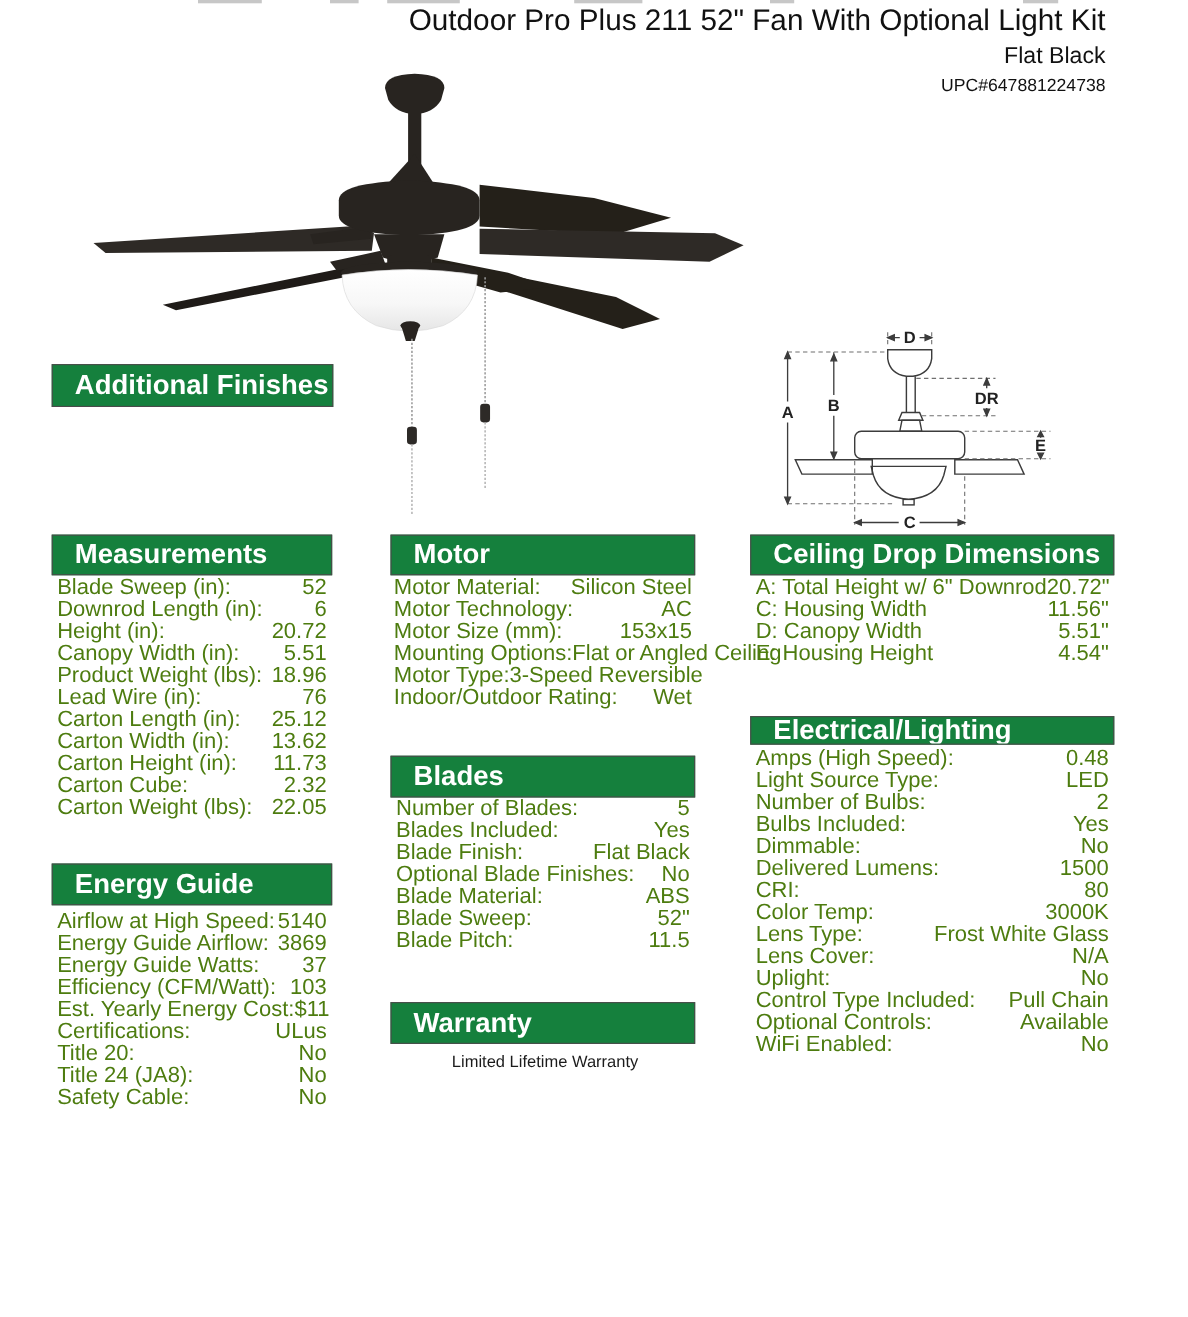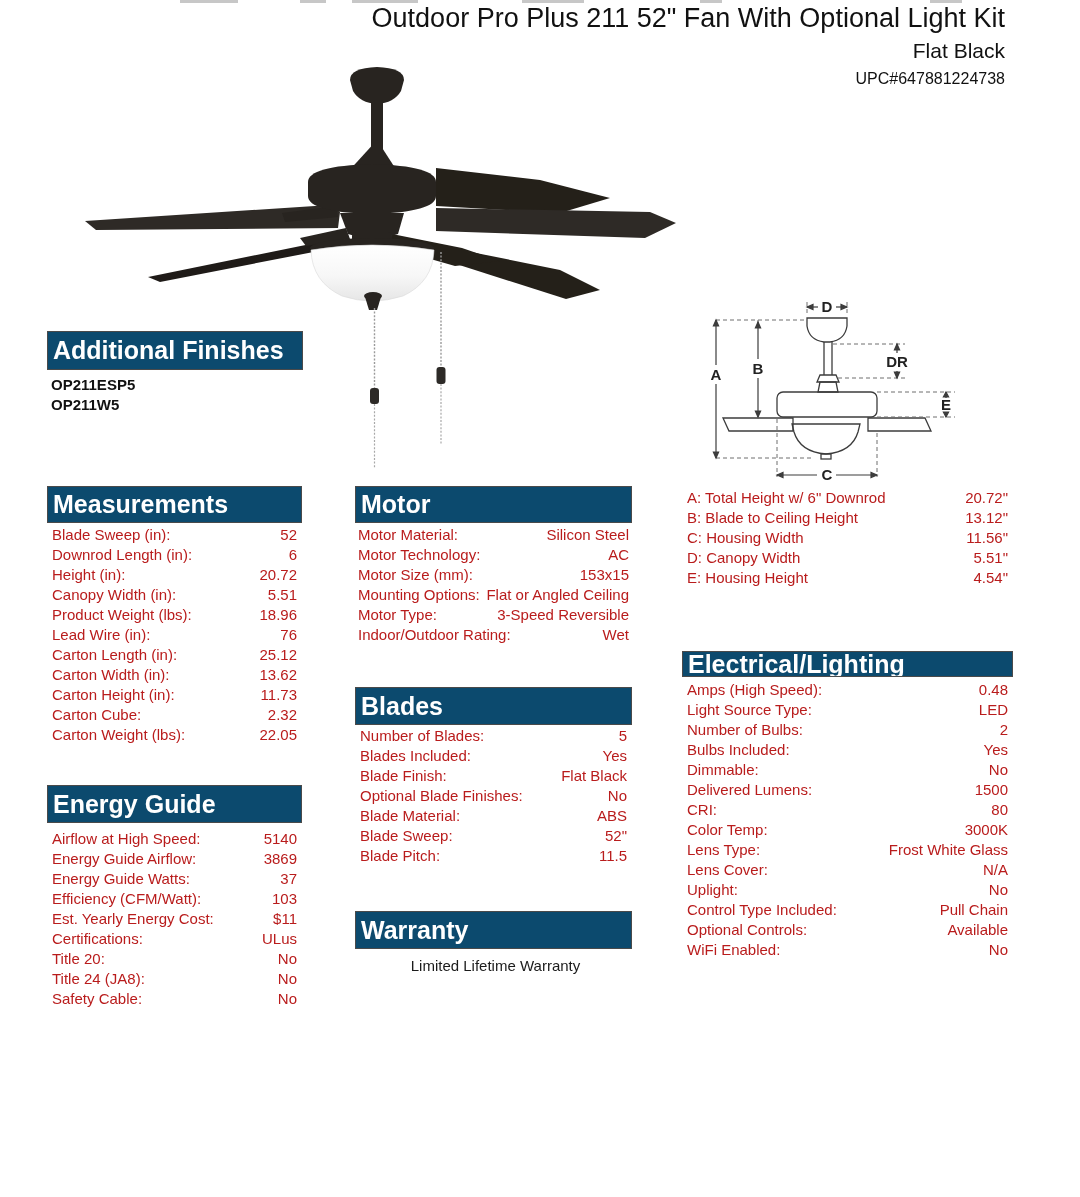--- a/index.html
+++ b/index.html
@@ -10,29 +10,29 @@
   
   .remnant-seg{position:absolute;top:0;height:3px;background:#c7c7c7;}
   
   #title-block{position:absolute;top:1px;right:75px;text-align:right;}
   .title-main{font-size:27px;line-height:35px;font-weight:400;color:#111;white-space:nowrap;}
   .title-finish{font-size:21px;line-height:29px;font-weight:400;color:#111;}
   .title-upc{font-size:16px;line-height:27px;font-weight:400;color:#111;}
   
   .sec{position:absolute;}
   .sec-header{
-    background:#0c4a6e;border:1px solid #4a4a4a;box-sizing:border-box;
+    background:#15803d;border:1px solid #4a4a4a;box-sizing:border-box;
     color:#ffffff;font-weight:bold;font-size:25px;height:37px;
-    display:flex;align-items:center;padding-left:5px;letter-spacing:0;
+    display:flex;align-items:center;padding-left:20px;letter-spacing:0;
     white-space:nowrap;overflow:hidden;
   }
   .spec-rows{width:100%;}
   .spec-row{
     display:flex;justify-content:space-between;align-items:center;
-    height:20px;font-size:15px;color:#b91c1c;padding:0 5px;box-sizing:border-box;
+    height:20px;font-size:20px;color:#4d7c0f;padding:0 5px;box-sizing:border-box;
   }
   .spec-label,.spec-value{white-space:nowrap;}
   .finish-list{padding:5px 0 0 4px;}
   .finish-item{font-size:15px;font-weight:bold;height:20px;line-height:20px;color:#111;}
   .warranty-text{font-size:15px;margin-top:8px;padding-left:4px;text-align:center;}
   
   #sec-finishes{left:47px;top:331px;width:256px;}
   #sec-finishes .sec-header{height:39px;}
   #sec-measurements{left:47px;top:486px;width:255px;}
   #sec-measurements .spec-rows{margin-top:1px;}
@@ -186,24 +186,20 @@
   <text class="dim-label" x="827" y="312" text-anchor="middle">D</text>
   <text class="dim-label" x="716" y="380" text-anchor="middle">A</text>
   <text class="dim-label" x="758" y="374" text-anchor="middle">B</text>
   <text class="dim-label" x="897" y="367" text-anchor="middle">DR</text>
   <text class="dim-label" x="946" y="410" text-anchor="middle">E</text>
   <text class="dim-label" x="827" y="480" text-anchor="middle">C</text>
 </svg>
 
 <div class="sec" id="sec-finishes">
   <div class="sec-header">Additional Finishes</div>
-  <div class="finish-list">
-        <div class="finish-item">OP211ESP5</div>
-        <div class="finish-item">OP211W5</div>
-      </div>
 </div>
 
 <div class="sec" id="sec-measurements">
   <div class="sec-header">Measurements</div>
   <div class="spec-rows">
         <div class="spec-row">
           <span class="spec-label">Blade Sweep (in):</span>
           <span class="spec-value">52</span>
         </div>
         <div class="spec-row">
@@ -354,30 +350,27 @@
         </div>
       </div>
 </div>
 
 <div class="sec" id="sec-warranty">
   <div class="sec-header">Warranty</div>
   <div class="warranty-text">Limited Lifetime Warranty</div>
 </div>
 
 <div class="sec" id="sec-ceiling">
+  <div class="sec-header">Ceiling Drop Dimensions</div>
   <div class="spec-rows">
         <div class="spec-row">
           <span class="spec-label">A: Total Height w/ 6" Downrod</span>
           <span class="spec-value">20.72"</span>
         </div>
         <div class="spec-row">
-          <span class="spec-label">B: Blade to Ceiling Height</span>
-          <span class="spec-value">13.12"</span>
-        </div>
-        <div class="spec-row">
           <span class="spec-label">C: Housing Width</span>
           <span class="spec-value">11.56"</span>
         </div>
         <div class="spec-row">
           <span class="spec-label">D: Canopy Width</span>
           <span class="spec-value">5.51"</span>
         </div>
         <div class="spec-row">
           <span class="spec-label">E: Housing Height</span>
           <span class="spec-value">4.54"</span>

